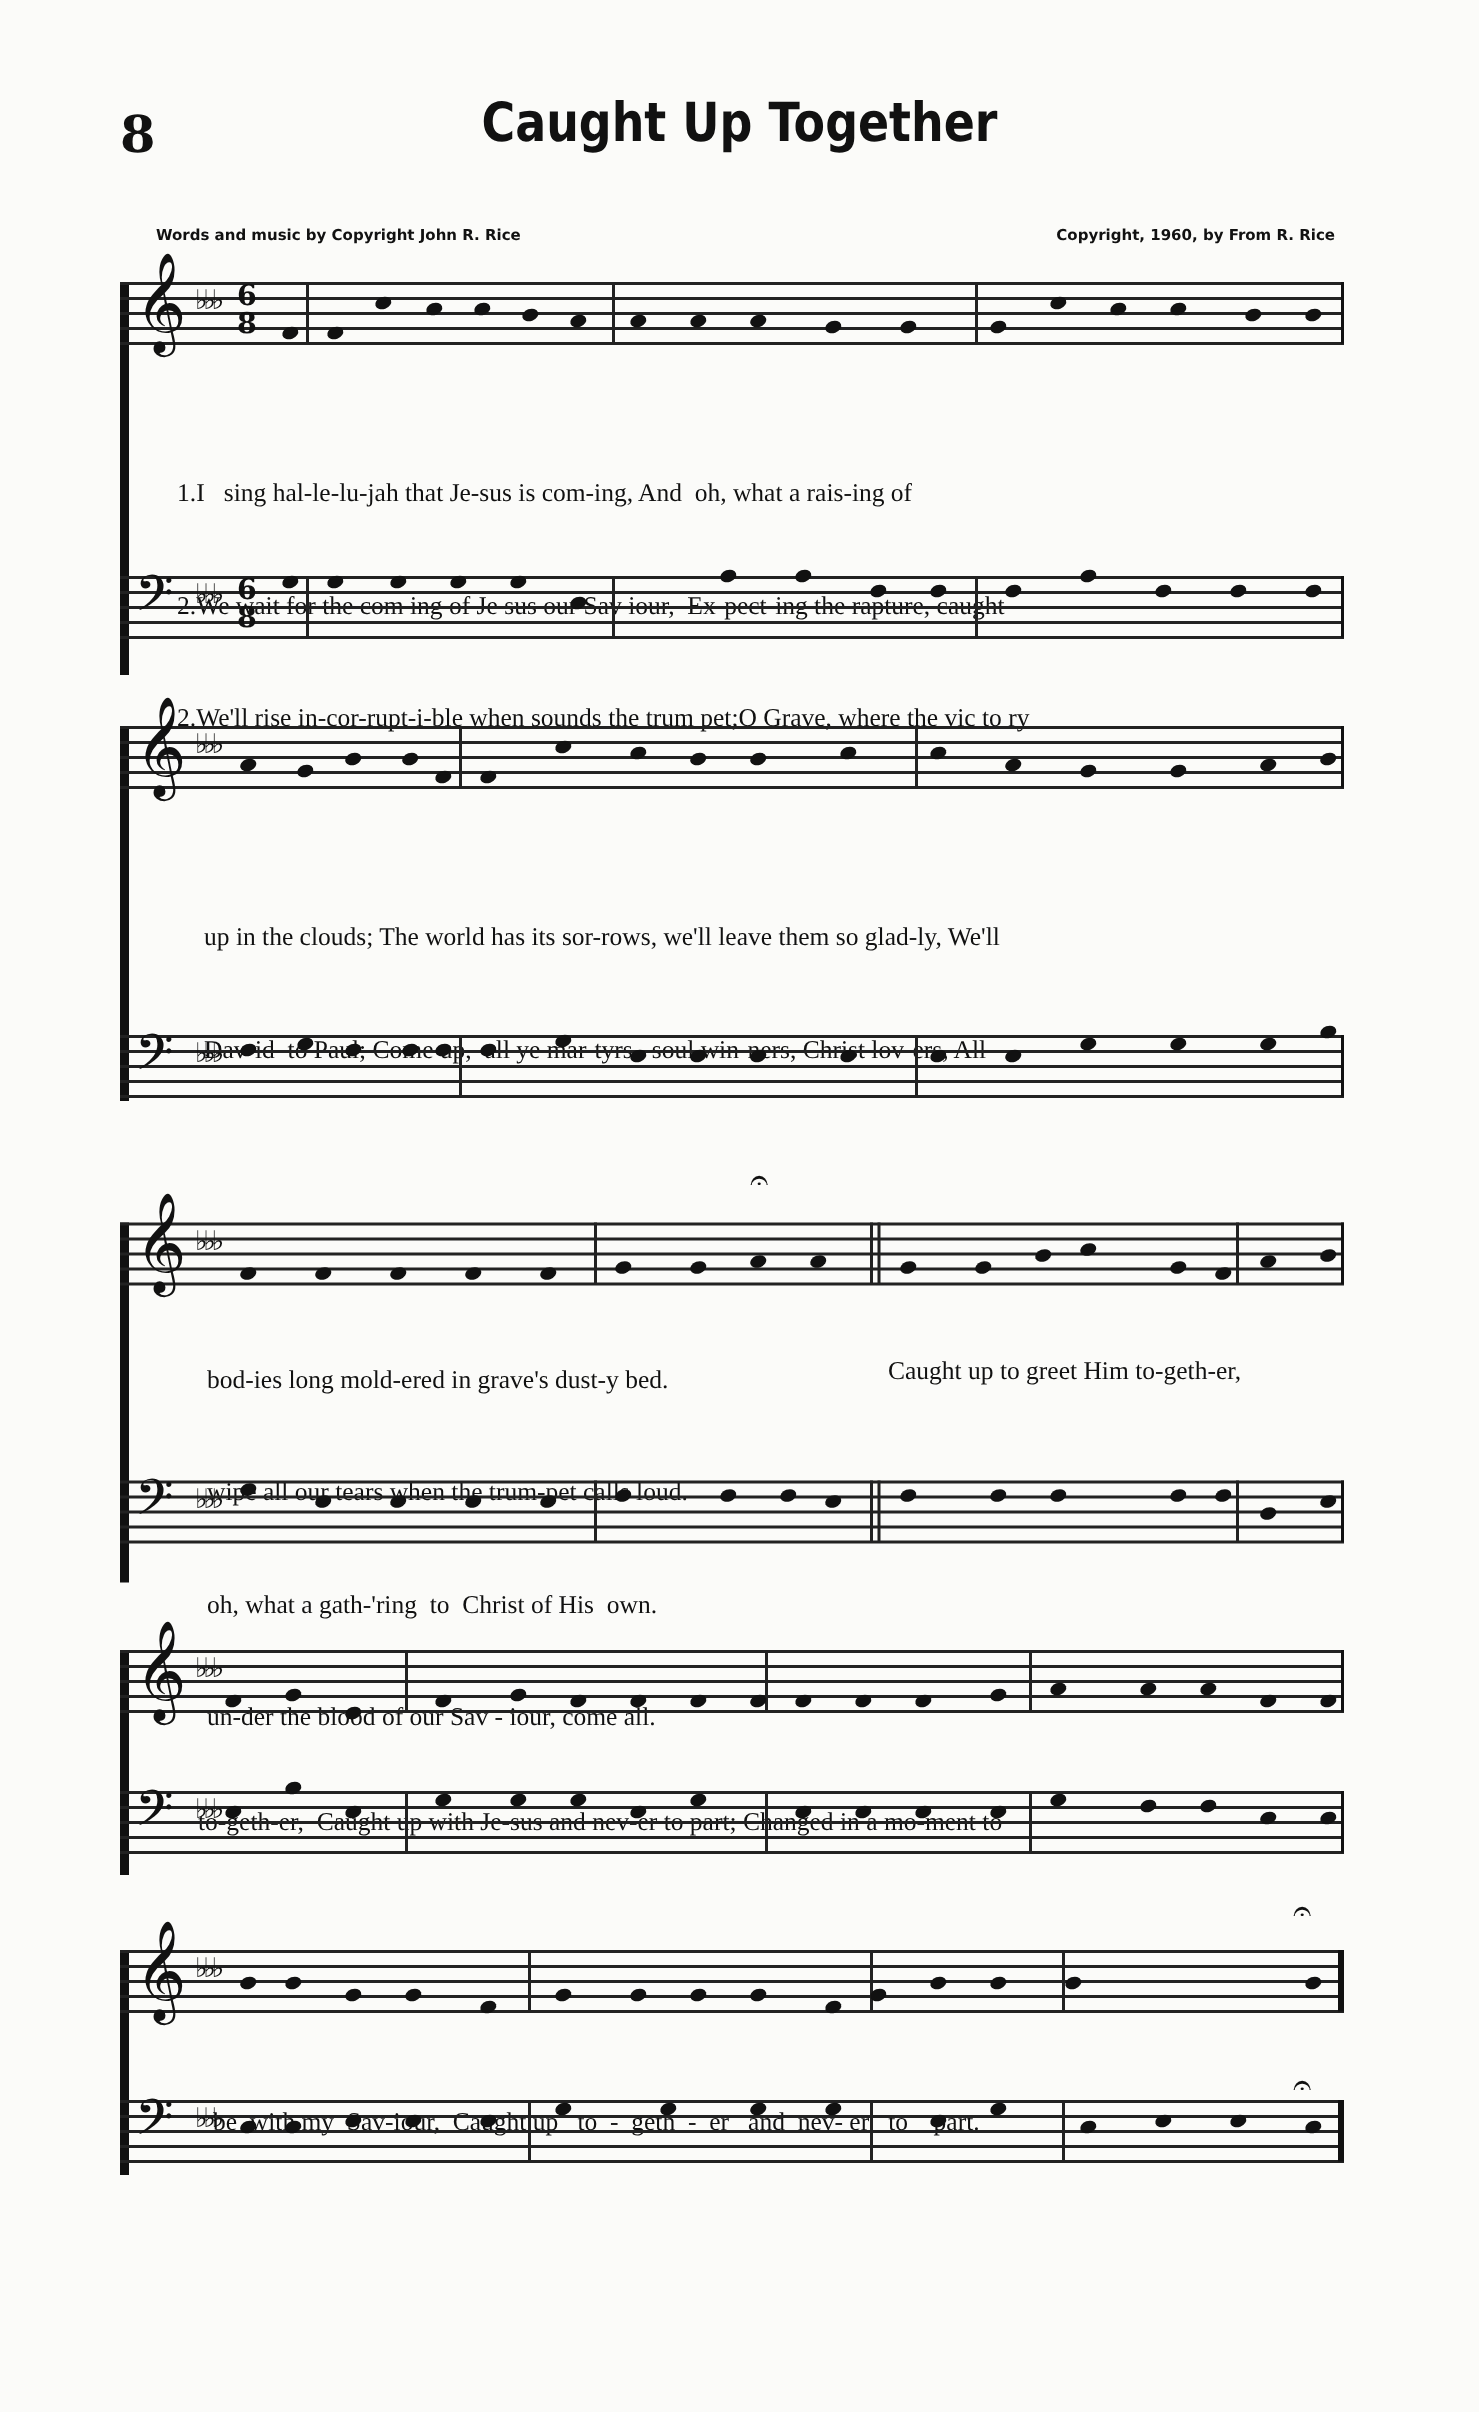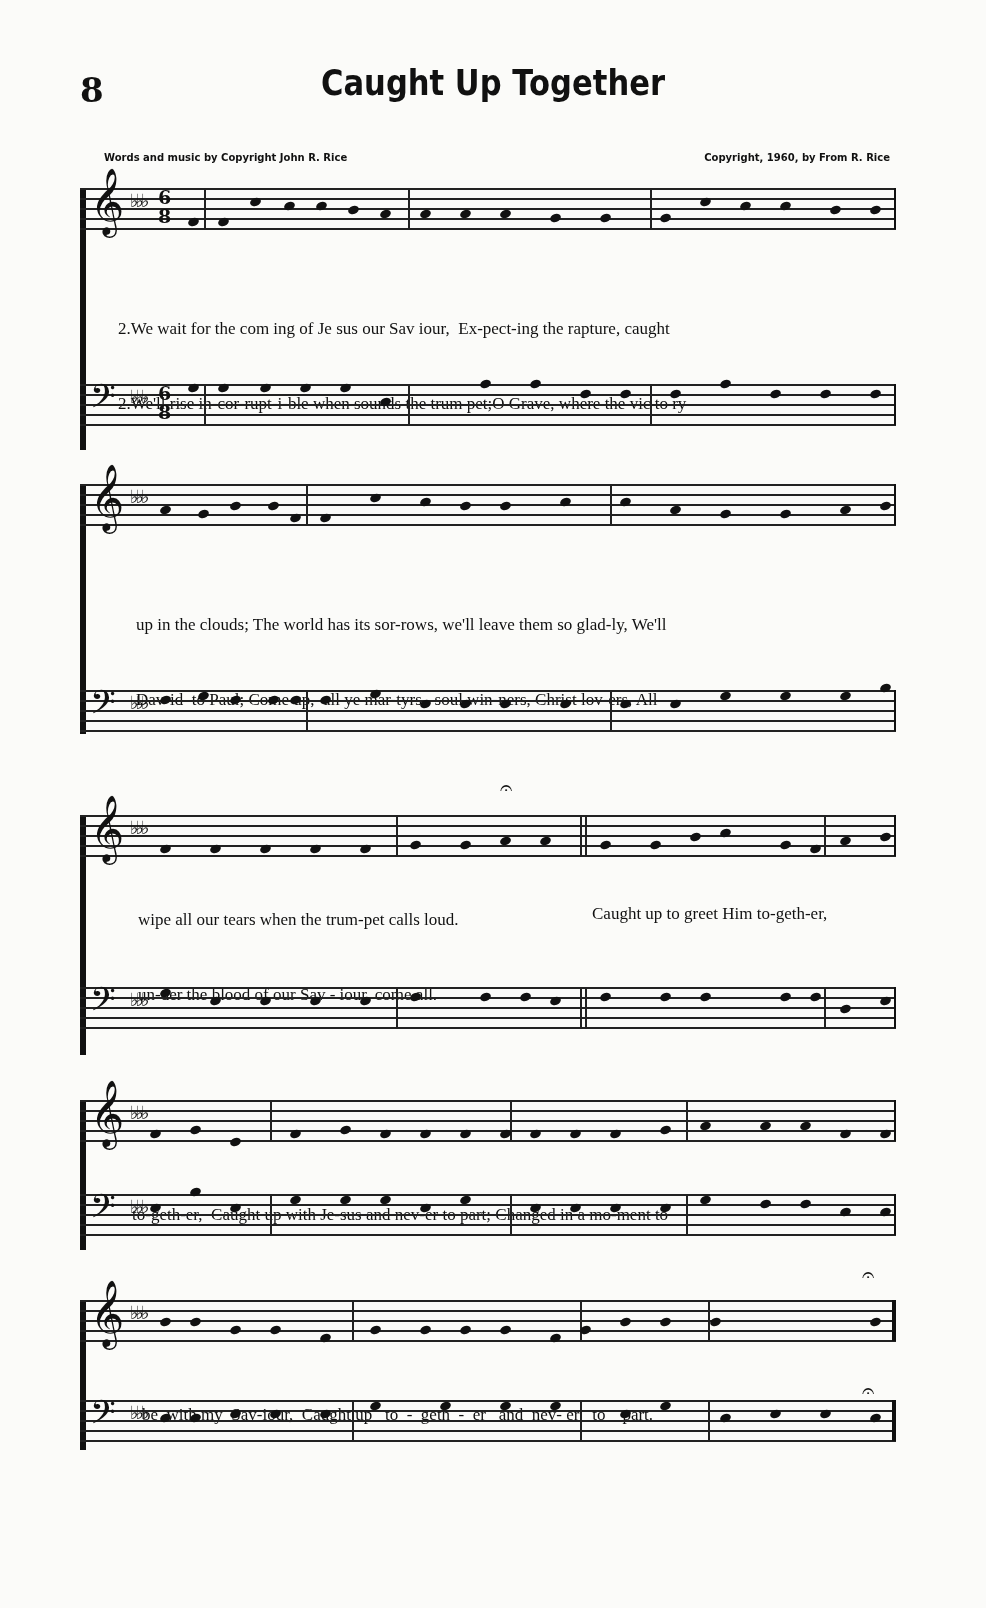--- a/index.html
+++ b/index.html
@@ -68,20 +68,21 @@
       <div class="note" style="left:470px;top:26px"></div>
       <div class="note" style="left:520px;top:26px"></div>
     <div class="note" style="left:580px;top:26px"></div>
       <div class="note" style="left:620px;top:10px"></div>
       <div class="note" style="left:660px;top:14px"></div>
       <div class="note" style="left:700px;top:14px"></div>
       <div class="note" style="left:750px;top:18px"></div>
       <div class="note" style="left:790px;top:18px"></div>
   </div>
   <div class="lyrics" style="left:38px;top:78px;">
+    <span class="lyric-line">1.I   sing hal-le-lu-jah that Je-sus is com-ing, And  oh, what a rais-ing of</span>
     <span class="lyric-line">2.We wait for the com ing of Je sus our Sav iour,  Ex-pect-ing the rapture, caught</span>
     <span class="lyric-line">2.We'll rise in-cor-rupt-i-ble when sounds the trum pet;O Grave, where the vic to ry</span>
   </div>
   <div class="staff" style="top:196px;">
     <div class="line" style="top:0"></div>
       <div class="line" style="top:10px"></div>
       <div class="line" style="top:20px"></div>
       <div class="line" style="top:30px"></div>
       <div class="line" style="top:40px"></div>
     <span class="clef bass">𝄢</span>
@@ -206,21 +207,23 @@
     <div class="note" style="left:520px;top:26px"></div>
       <div class="note" style="left:570px;top:26px"></div>
       <div class="note" style="left:610px;top:18px"></div>
       <div class="note" style="left:640px;top:14px"></div>
       <div class="note" style="left:700px;top:26px"></div>
       <div class="note" style="left:730px;top:30px"></div>
     <div class="note" style="left:760px;top:22px"></div>
       <div class="note" style="left:800px;top:18px"></div>
   </div>
   <div class="lyrics" style="left:58px;top:42px;">
+    <span class="lyric-line">bod-ies long mold-ered in grave's dust-y bed.</span>
     <span class="lyric-line">wipe all our tears when the trum-pet calls loud.</span>
+    <span class="lyric-line">oh, what a gath-'ring  to  Christ of His  own.</span>
     <span class="lyric-line">un-der the blood of our Sav - iour, come all.</span>
   </div>
   <div class="lyrics" style="left:512px;top:86px;">Caught up to greet Him to-geth-er,</div>
   <div class="staff" style="top:172px;">
     <div class="line" style="top:0"></div>
       <div class="line" style="top:10px"></div>
       <div class="line" style="top:20px"></div>
       <div class="line" style="top:30px"></div>
       <div class="line" style="top:40px"></div>
     <span class="clef bass">𝄢</span>

